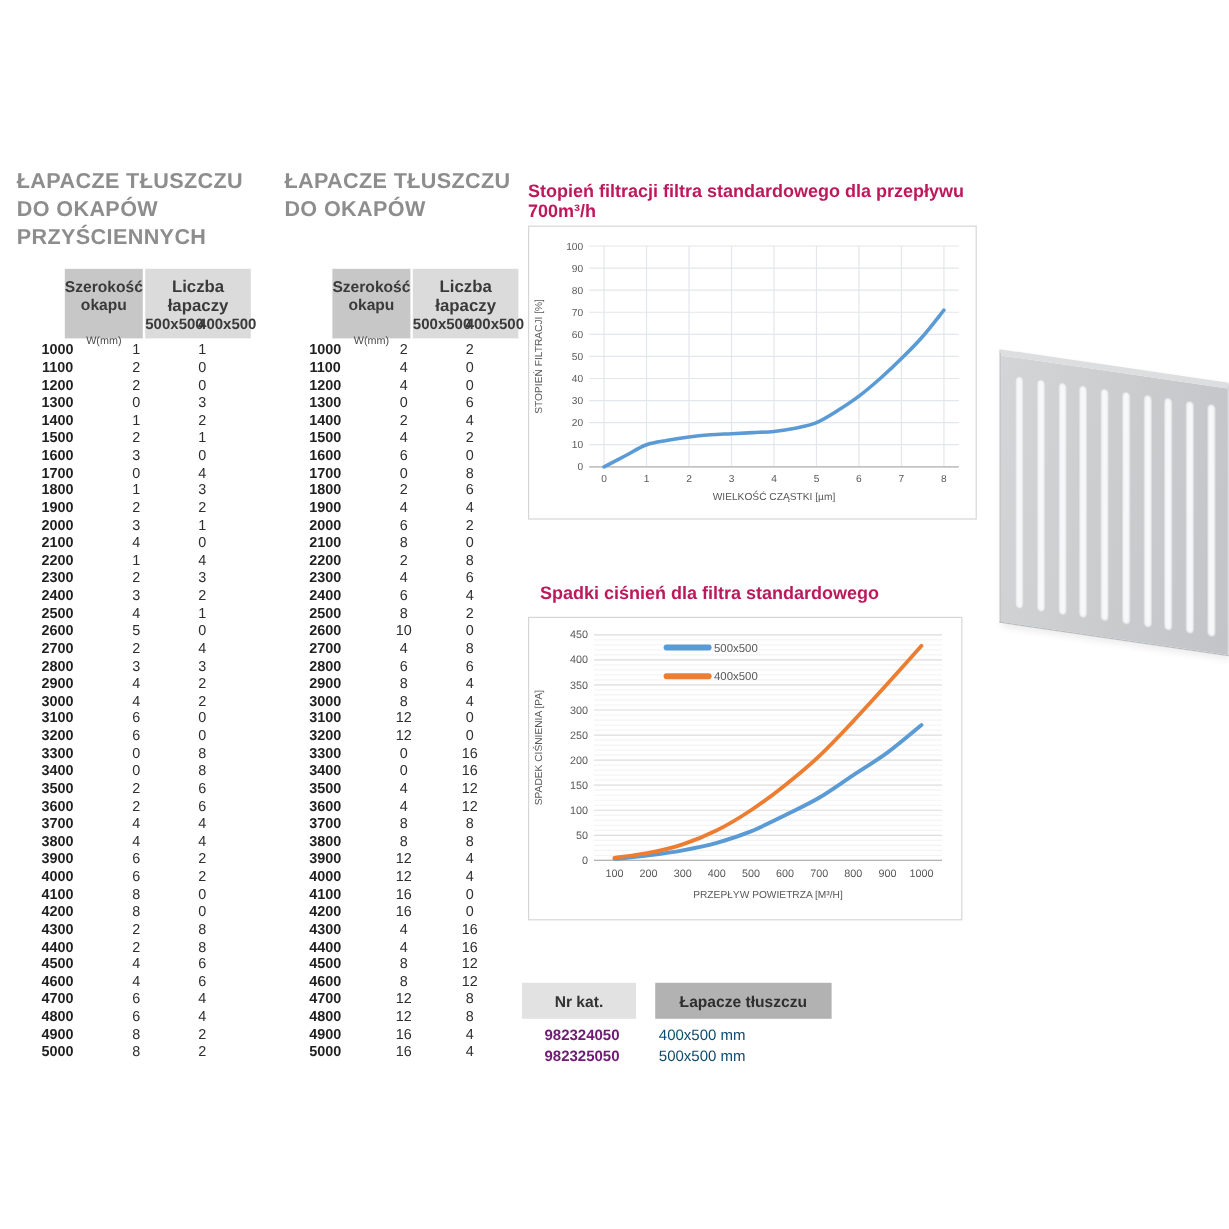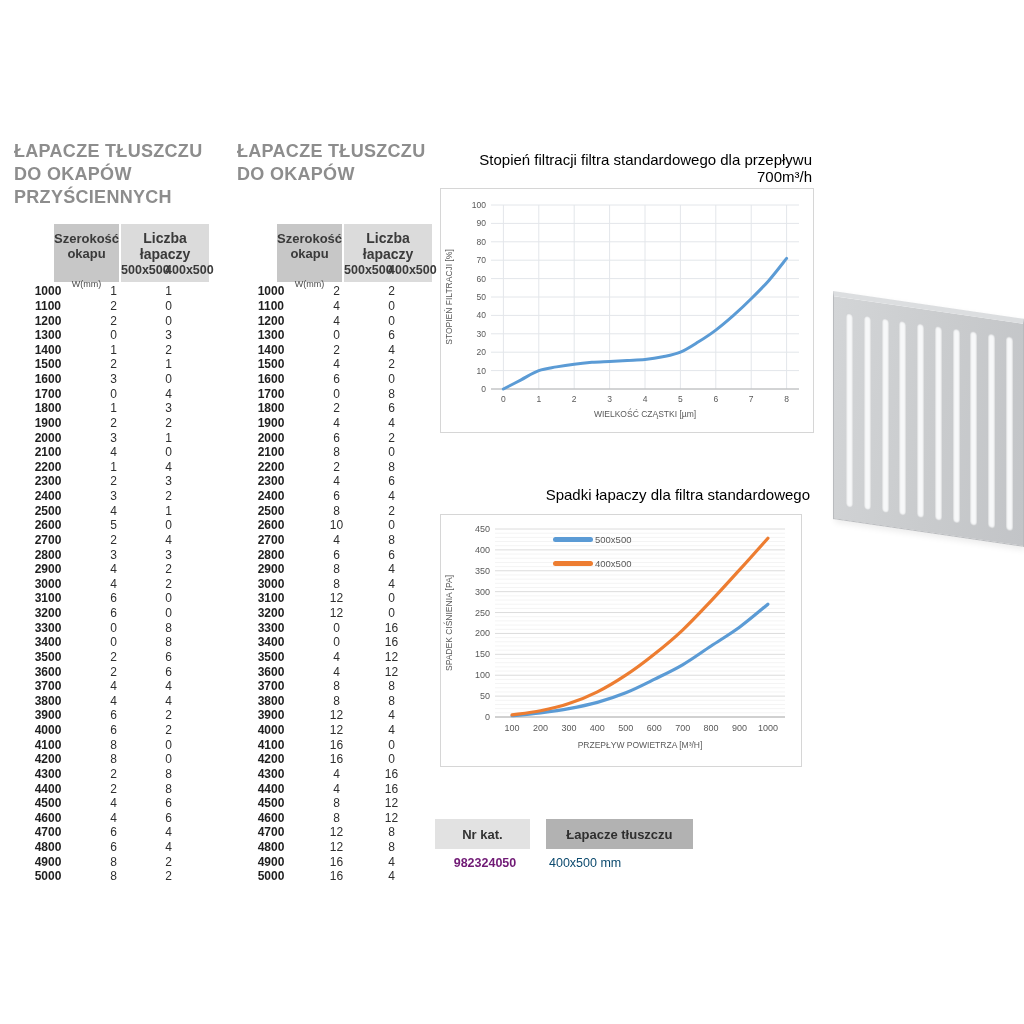--- a/index.html
+++ b/index.html
@@ -19,21 +19,21 @@
   .fth-col2{width:88px;background:#dbdbdb;box-sizing:border-box;display:flex;flex-direction:column;padding-top:6px;}
   .fth-group{text-align:center;font-size:14px;font-weight:700;color:#3a3a3a;}
   .fth-subrow{display:flex;margin-top:auto;padding-bottom:5px;}
   .fth-subrow span{width:50%;text-align:center;font-size:12.5px;font-weight:600;color:#3a3a3a;}
   .ftable-body{margin-top:2px;}
   .trow{display:grid;grid-template-columns:76px 55px 55px;height:14.63px;align-items:center;}
   .tcell{text-align:center;font-size:12px;color:#2e2e2e;line-height:14px;}
   .tcell.w{font-weight:700;color:#1f1f1f;}
 
   
-  .chart-title{position:absolute;text-align:right;font-size:15px;font-weight:400;color:#000000;}
+  .chart-title{position:absolute;text-align:left;font-size:15px;font-weight:700;color:#be185d;}
   .chart-box{position:absolute;background:#ffffff;border:1px solid #d6d6d6;}
   .chart-box svg{display:block;}
 
   
   .catalog{position:absolute;width:258px;}
   .cat-header{display:flex;gap:16px;height:30px;}
   .cat-h1{width:100px;background:#e2e2e2;display:flex;align-items:center;justify-content:center;
           font-size:13px;font-weight:700;color:#333;}
   .cat-h2{width:155px;background:#b2b2b2;display:flex;align-items:center;justify-content:center;
           font-size:13px;font-weight:700;color:#2f2f2f;}
@@ -560,21 +560,21 @@
         <text x="310.2068965517241" y="213" text-anchor="middle" font-size="8.5" fill="#595959" font-family="&quot;Liberation Sans&quot;,sans-serif">7</text>
         <line x1="345.60919540229884" y1="16" x2="345.60919540229884" y2="200" stroke="#e3e6ea" stroke-width="1"></line>
         <text x="345.60919540229884" y="213" text-anchor="middle" font-size="8.5" fill="#595959" font-family="&quot;Liberation Sans&quot;,sans-serif">8</text>
         <line x1="50" y1="200" x2="358" y2="200" stroke="#b4b4b4" stroke-width="1"></line>
         <path d="M 62.39080459770115,200 C 65.3,198.5 74.2,193.9 80.1,190.8 C 86.0,187.7 91.9,183.7 97.8,181.6 C 103.7,179.5 109.6,179.0 115.5,177.9 C 121.4,176.8 127.3,175.9 133.2,175.2 C 139.1,174.4 145.0,173.8 150.9,173.3 C 156.8,172.9 162.7,172.7 168.6,172.4 C 174.5,172.1 180.4,171.8 186.3,171.5 C 192.2,171.2 198.1,171.2 204.0,170.6 C 209.9,169.9 215.8,169.0 221.7,167.8 C 227.6,166.6 233.5,165.7 239.4,163.2 C 245.3,160.7 251.2,156.8 257.1,153.1 C 263.0,149.4 268.9,145.6 274.8,141.1 C 280.7,136.7 286.6,131.6 292.5,126.4 C 298.4,121.2 304.3,115.7 310.2,109.8 C 316.1,104.0 322.0,98.2 327.9,91.4 C 333.8,84.7 342.7,73.0 345.6,69.4" fill="none" stroke="#5B9BD5" stroke-width="3" stroke-linecap="round"></path>
         <text x="11" y="108" text-anchor="middle" transform="rotate(-90 11 108)" font-size="8.5" fill="#595959" font-family="&quot;Liberation Sans&quot;,sans-serif">STOPIEŃ FILTRACJI [%]</text>
         <text x="204" y="228" text-anchor="middle" font-size="8.5" fill="#595959" font-family="&quot;Liberation Sans&quot;,sans-serif">WIELKOŚĆ CZĄSTKI [µm]</text>
       </svg>
   </div>
 
-  <div class="chart-title" style="left:450px;top:486px;width:360px;">Spadki łapaczy dla filtra standardowego</div>
+  <div class="chart-title" style="left:450px;top:486px;width:360px;">Spadki ciśnień dla filtra standardowego</div>
   <div class="chart-box" style="left:440px;top:514px;width:360px;height:251px;">
     <svg id="chart2-svg" width="360" height="251">
         <line x1="54" y1="197.82222222222222" x2="344" y2="197.82222222222222" stroke="#f4f4f4" stroke-width="1"></line>
         <line x1="54" y1="193.64444444444445" x2="344" y2="193.64444444444445" stroke="#f4f4f4" stroke-width="1"></line>
         <line x1="54" y1="189.46666666666667" x2="344" y2="189.46666666666667" stroke="#f4f4f4" stroke-width="1"></line>
         <line x1="54" y1="185.2888888888889" x2="344" y2="185.2888888888889" stroke="#f4f4f4" stroke-width="1"></line>
         <line x1="54" y1="176.93333333333334" x2="344" y2="176.93333333333334" stroke="#f4f4f4" stroke-width="1"></line>
         <line x1="54" y1="172.75555555555556" x2="344" y2="172.75555555555556" stroke="#f4f4f4" stroke-width="1"></line>
         <line x1="54" y1="168.57777777777778" x2="344" y2="168.57777777777778" stroke="#f4f4f4" stroke-width="1"></line>
         <line x1="54" y1="164.4" x2="344" y2="164.4" stroke="#f4f4f4" stroke-width="1"></line>
@@ -651,20 +651,24 @@
   <div class="catalog" style="left:435px;top:819px;">
     <div class="cat-header">
       <div class="cat-h1">Nr kat.</div>
       <div class="cat-h2">Łapacze tłuszczu</div>
     </div>
     <div class="cat-body" id="catalog-body">
         <div class="cat-row">
           <span class="cat-c1">982324050</span>
           <span class="cat-c2">400x500 mm</span>
         </div>
+        <div class="cat-row">
+          <span class="cat-c1">982325050</span>
+          <span class="cat-c2">500x500 mm</span>
+        </div>
       </div>
   </div>
 
   <div class="filter-img">
     <div class="filter-slots" id="filter-slots">
         <div class="filter-slot"></div>
         <div class="filter-slot"></div>
         <div class="filter-slot"></div>
         <div class="filter-slot"></div>
         <div class="filter-slot"></div>

